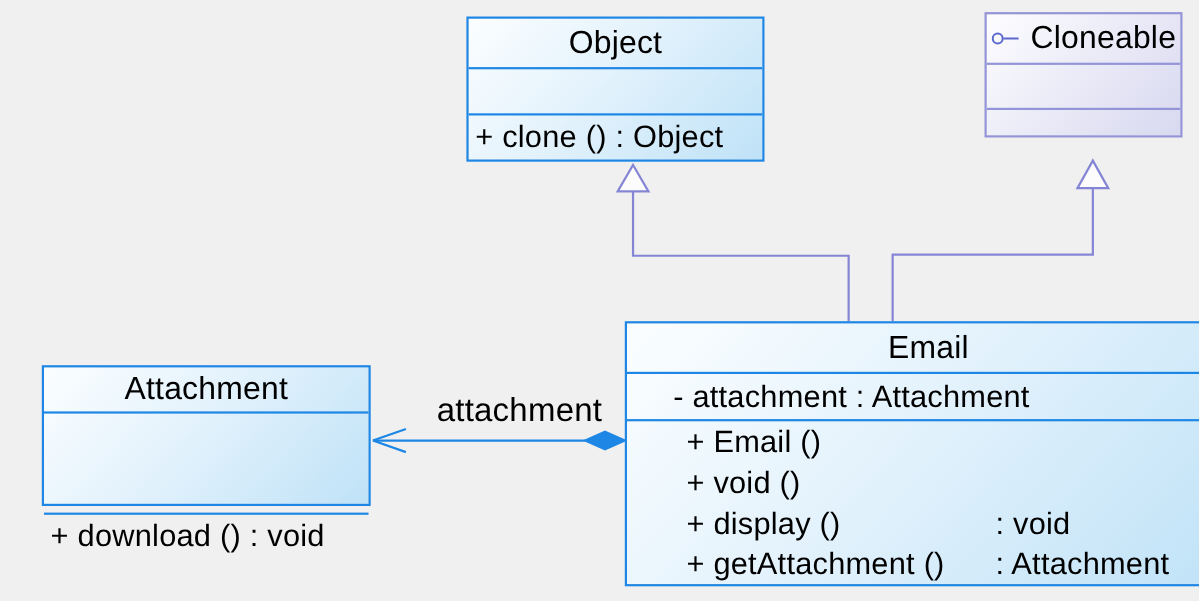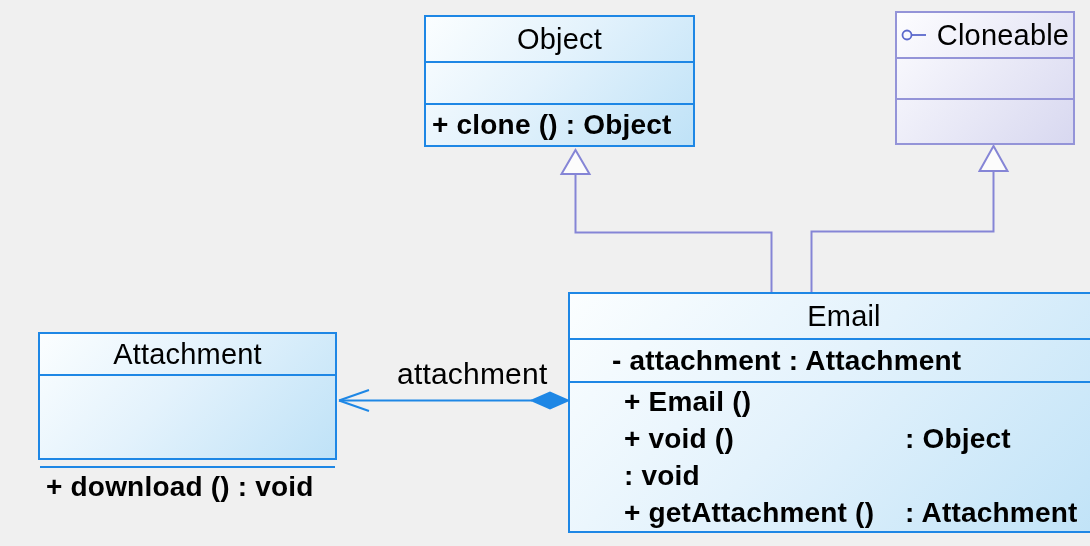--- a/index.html
+++ b/index.html
@@ -27,21 +27,20 @@
   }
   .cmp{
     box-sizing:border-box;
     display:flex;
     align-items:center;
     overflow:hidden;
   }
   .cmp + .cmp{
     border-top:2px solid;
     border-color:inherit;
-    font-weight:bold;
   }
   .cmp.title{
     justify-content:center;
     gap:8px;
     font-size:29px;
     letter-spacing:0.2px;
   }
   .member{
     font-size:28px;
     letter-spacing:0.2px;
@@ -109,21 +108,21 @@
   <div class="uml-box" style="left:424px;top:15px;width:271px;height:132px;">
     <div class="cmp title" style="height:44px;">
       <span>Object</span>
     </div>
     <div class="cmp" style="height:42px;"></div>
     <div class="cmp" style="height:42px;">
       <div class="member">+ clone () : Object</div>
     </div>
   </div>
 
-  <div class="uml-box purple" style="left:895px;top:11px;width:180px;height:134px;">
+  <div class="uml-box purple" style="left:895px;top:11px;width:180px;height:114px;">
     <div class="cmp title" style="height:44px;">
       <svg class="lollipop" width="28" height="14" viewBox="0 0 28 14">
         <circle cx="6" cy="7" r="4.5" fill="none" stroke-width="1.8" stroke="#5b68cc"></circle>
         <line x1="11" y1="7" x2="25" y2="7" stroke-width="1.8" stroke="#5b68cc"></line>
       </svg>
       <span>Cloneable</span>
     </div>
     <div class="cmp" style="height:41px;"></div>
     <div class="cmp" style="height:45px;"></div>
   </div>
@@ -135,23 +134,23 @@
     <div class="cmp" style="height:43px;padding-left:36px;">
       <div class="member">- attachment : Attachment</div>
     </div>
     <div class="cmp methods-list" style="height:150px;">
       <div class="member mrow">
         <span class="mname">+ Email ()</span>
         <span class="mtype"></span>
       </div>
       <div class="member mrow">
         <span class="mname">+ void ()</span>
-        <span class="mtype">: Object</span>
       </div>
       <div class="member mrow">
+        <span class="mname">+ display ()</span>
         <span class="mtype">: void</span>
       </div>
       <div class="member mrow">
         <span class="mname">+ getAttachment ()</span>
         <span class="mtype">: Attachment</span>
       </div>
     </div>
   </div>
 
   <div class="uml-box" style="left:38px;top:332px;width:299px;height:128px;">

